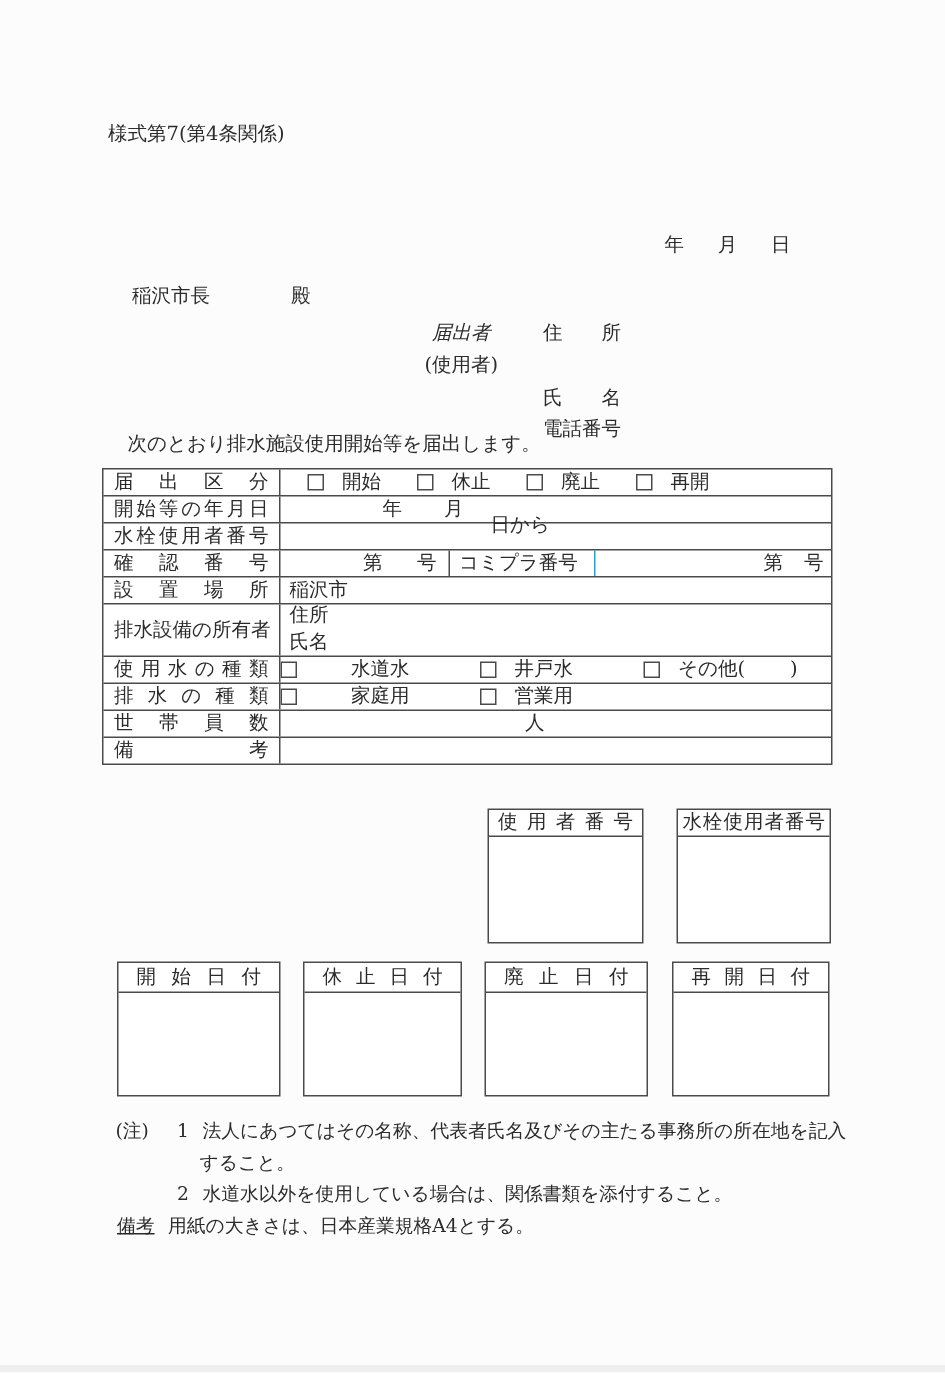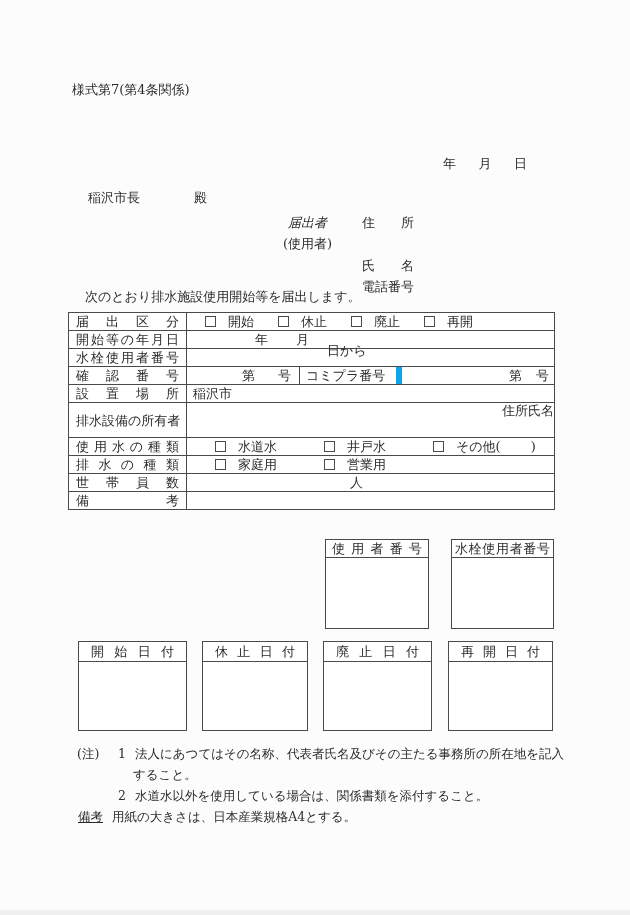--- a/index.html
+++ b/index.html
@@ -28,31 +28,31 @@
   .main-table{left:68px;top:312px;width:485px;border:1px solid #4a4a4a;background:#fff;}
   .trow{display:flex;border-top:1px solid #4a4a4a;height:17px;}
   .trow:first-child{border-top:none;}
   .trow.dbl{height:34px;}
   .tlabel{width:103px;padding:0 7px;border-right:1px solid #4a4a4a;flex:none;}
   .tcontent{flex:1;display:flex;align-items:center;position:relative;min-width:0;}
   .cb{display:inline-block;width:9px;height:9px;border:1px solid #4a4a4a;background:#fff;flex:none;}
   .opt{display:flex;align-items:center;justify-content:space-between;}
   .opt .cb{margin-right:12px;}
   .optrow .opt{margin-left:24px;} .optrow .opt:first-child{margin-left:18px;}
-  .optrow.wide .opt{margin-left:47px;} .optrow.wide .opt:first-child{margin-left:28px;}
+  .optrow.wide .opt{margin-left:47px;} .optrow.wide .opt:first-child{margin-left:0;gap:24px;}
   .ospace{display:inline-block;width:30px;}
   .r-date{padding-left:68px;}
   .r-date .m{margin-left:28px;} .r-date .d{margin-left:18px;margin-top:22px;}
   .tc4a{width:112px;border-right:1px solid #4a4a4a;display:flex;align-items:center;justify-content:flex-end;flex:none;}
   .tc4a .dai{margin-right:23px;} .tc4a .go{margin-right:8px;}
-  .tc4b{width:90px;border-right:6px solid #0ea5e9;display:flex;align-items:center;padding-left:6px;flex:none;text-align:center;}
+  .tc4b{width:90px;border-right:1px solid #0ea5e9;display:flex;align-items:center;padding-left:6px;flex:none;text-align:center;}
   .tc4c{flex:1;display:flex;align-items:center;justify-content:flex-end;}
   .tc4c .dai{margin-right:14px;} .tc4c .go{margin-right:5px;}
   .pl6{padding-left:6px;}
-  .owner-lines{flex:1;padding-left:6px;display:flex;justify-content:flex-end;}
+  .owner-lines{flex:1;padding-left:6px;display:flex;flex-direction:column;justify-content:space-between;}
   .owner-lines div{line-height:16px;}
   .r-person{padding-left:163px;}
 
   .office-note{left:85px;top:516px;}
 
   
   .obox{position:absolute;border:1px solid #4a4a4a;background:#fff;box-sizing:border-box;}
   .obox .ohead{border-bottom:1px solid #4a4a4a;padding:0 6px;}
   .nbox{top:539px;height:90px;} .nbox .ohead{height:17px;}
   .box-a{left:325px;width:104px;} .box-b{left:451px;width:103px;} .box-b .ohead{padding:0 3px;}

